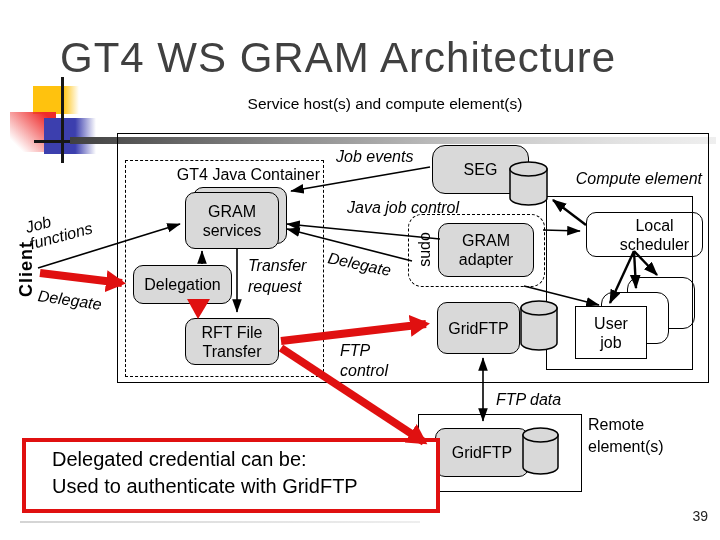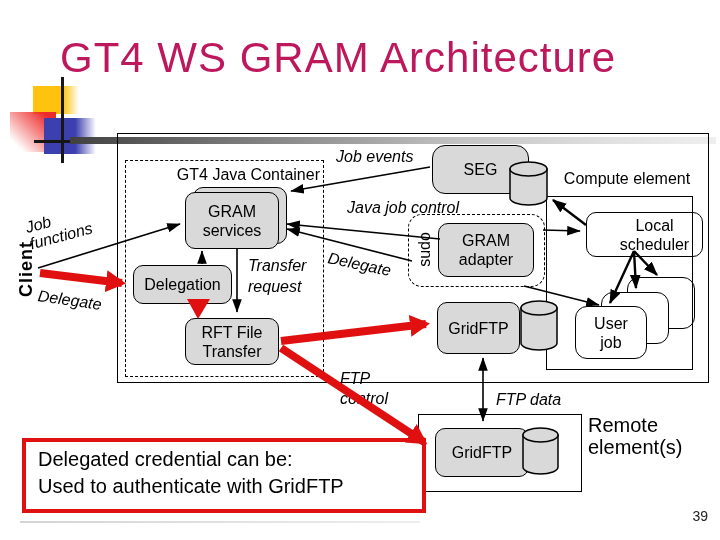--- a/index.html
+++ b/index.html
@@ -2,56 +2,57 @@
 <html><head>
 <meta charset="utf-8">
 <style>
   html,body{margin:0;padding:0;background:#fff;}
   #slide{position:relative;width:720px;height:540px;background:#ffffff;overflow:hidden;
          font-family:"Liberation Sans",sans-serif;color:#000;}
   .abs{position:absolute;}
   
   .sq{position:absolute;}
   #title{position:absolute;left:60px;top:34px;font-size:42px;letter-spacing:1px;
-         color:#be185d;white-space:nowrap;}
+         color:#404040;white-space:nowrap;}
   #subtitle{position:absolute;left:170px;top:95px;width:430px;text-align:center;
             font-size:15.5px;color:#000;}
   
   .rect{position:absolute;border:1.5px solid #000;background:transparent;}
   .thin{border-width:1px;}
   .dash{position:absolute;border:1.5px dashed #000;background:transparent;}
   .node{position:absolute;background:#d9d9d9;border:1.6px solid #000;border-radius:10px;
         display:flex;flex-direction:column;justify-content:center;align-items:center;
         font-size:16px;line-height:19px;text-align:center;}
   .white{background:#ffffff;}
   .lbl{position:absolute;font-style:italic;font-size:16px;white-space:nowrap;}
   .rot{transform:rotate(-90deg);transform-origin:center center;}
   svg.overlay{position:absolute;left:0;top:0;z-index:6;pointer-events:none;}
   .under{z-index:1;}
   #callout{position:absolute;left:22px;top:438px;width:384px;height:63px;
-           border:4px solid #e01010;background:#fff;padding:4px 0 0 12px;
+           border:4px solid #e01010;background:#fff;padding:4px 0 0 26px;
            font-size:20px;line-height:27px;z-index:3;}
   #pageno{position:absolute;left:680px;top:508px;width:28px;text-align:right;
           font-size:14px;color:#222;}
   .blk{display:block;}
 </style>
 </head>
 <body>
 
 <div id="slide">
 
   <div class="sq" style="left:33px;top:86px;width:46px;height:28px;background:linear-gradient(to right,#ffc20e 65%,rgba(255,194,14,0));"></div>
   <div class="sq" style="left:10px;top:112px;width:46px;height:40px;background:linear-gradient(225deg,#ee2b2b 15%,rgba(255,255,255,0) 85%);"></div>
   <div class="sq" style="left:44px;top:118px;width:52px;height:36px;background:linear-gradient(to right,#3c3fae 60%,rgba(60,63,174,0));"></div>
   <div class="sq" style="left:61px;top:77px;width:3px;height:86px;background:#161616;"></div>
   <div class="sq" style="left:34px;top:140px;width:90px;height:2.5px;background:#161616;"></div>
   <div class="sq" style="left:70px;top:137px;width:646px;height:7px;background:linear-gradient(to right,#404040,#8e8e8e 35%,#c2c2c2 60%,#e2e2e2 85%,#efefef);"></div>
   <div class="sq" style="left:20px;top:521px;width:400px;height:2px;background:linear-gradient(to right,#d4d4d4,#eee);"></div>
 
   <div id="title">GT4 WS GRAM Architecture</div>
+  <div id="subtitle">Service host(s) and compute element(s)</div>
 
   <div class="rect under" style="left:117px;top:133px;width:590px;height:248px;"></div>
 
   <div class="dash under" style="left:125px;top:160px;width:197px;height:215px;"></div>
   <div class="abs" style="left:127px;top:166px;width:193px;text-align:right;font-size:16px;">GT4 Java Container</div>
 
   <div class="node" style="left:193px;top:187px;width:92px;height:55px;"></div>
   <div class="node" style="left:185px;top:192px;width:92px;height:55px;">
     <span class="blk">GRAM</span>
     <span class="blk">services</span>
@@ -71,55 +72,55 @@
   </div>
 
   <div class="dash" style="left:408px;top:214px;width:135px;height:71px;border-radius:14px;"></div>
   <div class="abs rot" style="left:399px;top:241px;width:50px;height:17px;font-size:16px;text-align:center;">sudo</div>
   <div class="node" style="left:438px;top:223px;width:94px;height:52px;">
     <span class="blk">GRAM</span>
     <span class="blk">adapter</span>
   </div>
 
   <div class="rect thin under" style="left:546px;top:196px;width:145px;height:172px;"></div>
-  <div class="abs" style="left:552px;top:170px;width:150px;text-align:center;font-size:16px;">Compute element</div>
+  <div class="abs" style="left:552px;top:170px;width:150px;text-align:right;font-size:16px;font-style:italic;">Compute element</div>
 
   <div class="node white" style="left:586px;top:212px;width:95px;height:43px;padding-left:20px;">
     <span class="blk">Local</span>
     <span class="blk">scheduler</span>
   </div>
 
   <div class="node white" style="left:627px;top:277px;width:66px;height:50px;border-radius:12px;"></div>
   <div class="node white" style="left:601px;top:292px;width:66px;height:50px;border-radius:12px;"></div>
-  <div class="node white" style="left:575px;top:306px;width:70px;height:51px;border-radius:12px;">
+  <div class="node white" style="left:575px;top:306px;width:70px;height:51px;border-radius:0;">
     <span class="blk">User</span>
     <span class="blk">job</span>
   </div>
 
   <div class="node" style="left:437px;top:302px;width:81px;height:50px;">
     <span>GridFTP</span>
   </div>
 
   <div class="rect thin" style="left:418px;top:414px;width:162px;height:76px;"></div>
   <div class="node" style="left:435px;top:428px;width:92px;height:47px;">
     <span>GridFTP</span>
   </div>
-  <div class="abs" style="left:588px;top:414px;width:110px;font-size:20px;line-height:22px;">
+  <div class="abs" style="left:588px;top:414px;width:110px;font-size:16px;line-height:22px;">
     <span class="blk">Remote</span>
     <span class="blk">element(s)</span>
   </div>
 
   <div class="lbl" style="left:336px;top:148px;">Job events</div>
   <div class="lbl" style="left:347px;top:199px;">Java job control</div>
   <div class="lbl" style="left:328px;top:249px;transform:rotate(12deg);transform-origin:left center;">Delegate</div>
   <div class="lbl" style="left:248px;top:255px;line-height:21px;">
     <span class="blk">Transfer</span>
     <span class="blk">request</span>
   </div>
-  <div class="lbl" style="left:340px;top:341px;line-height:20px;margin-top:28px;">
+  <div class="lbl" style="left:340px;top:341px;line-height:20px;">
     <span class="blk">FTP</span>
     <span class="blk">control</span>
   </div>
   <div class="lbl" style="left:487px;top:391px;margin-left:9px;">FTP data</div>
   <div class="lbl" style="left:28px;top:219px;line-height:17px;transform:rotate(-15deg);transform-origin:left center;">
     <span class="blk">Job</span>
     <span class="blk">functions</span>
   </div>
   <div class="lbl" style="left:38px;top:287px;transform:rotate(8deg);transform-origin:left center;">Delegate</div>
   <div class="abs rot" style="left:-7px;top:260px;width:64px;height:18px;font-size:18px;font-weight:bold;text-align:center;letter-spacing:1px;">Client</div>

